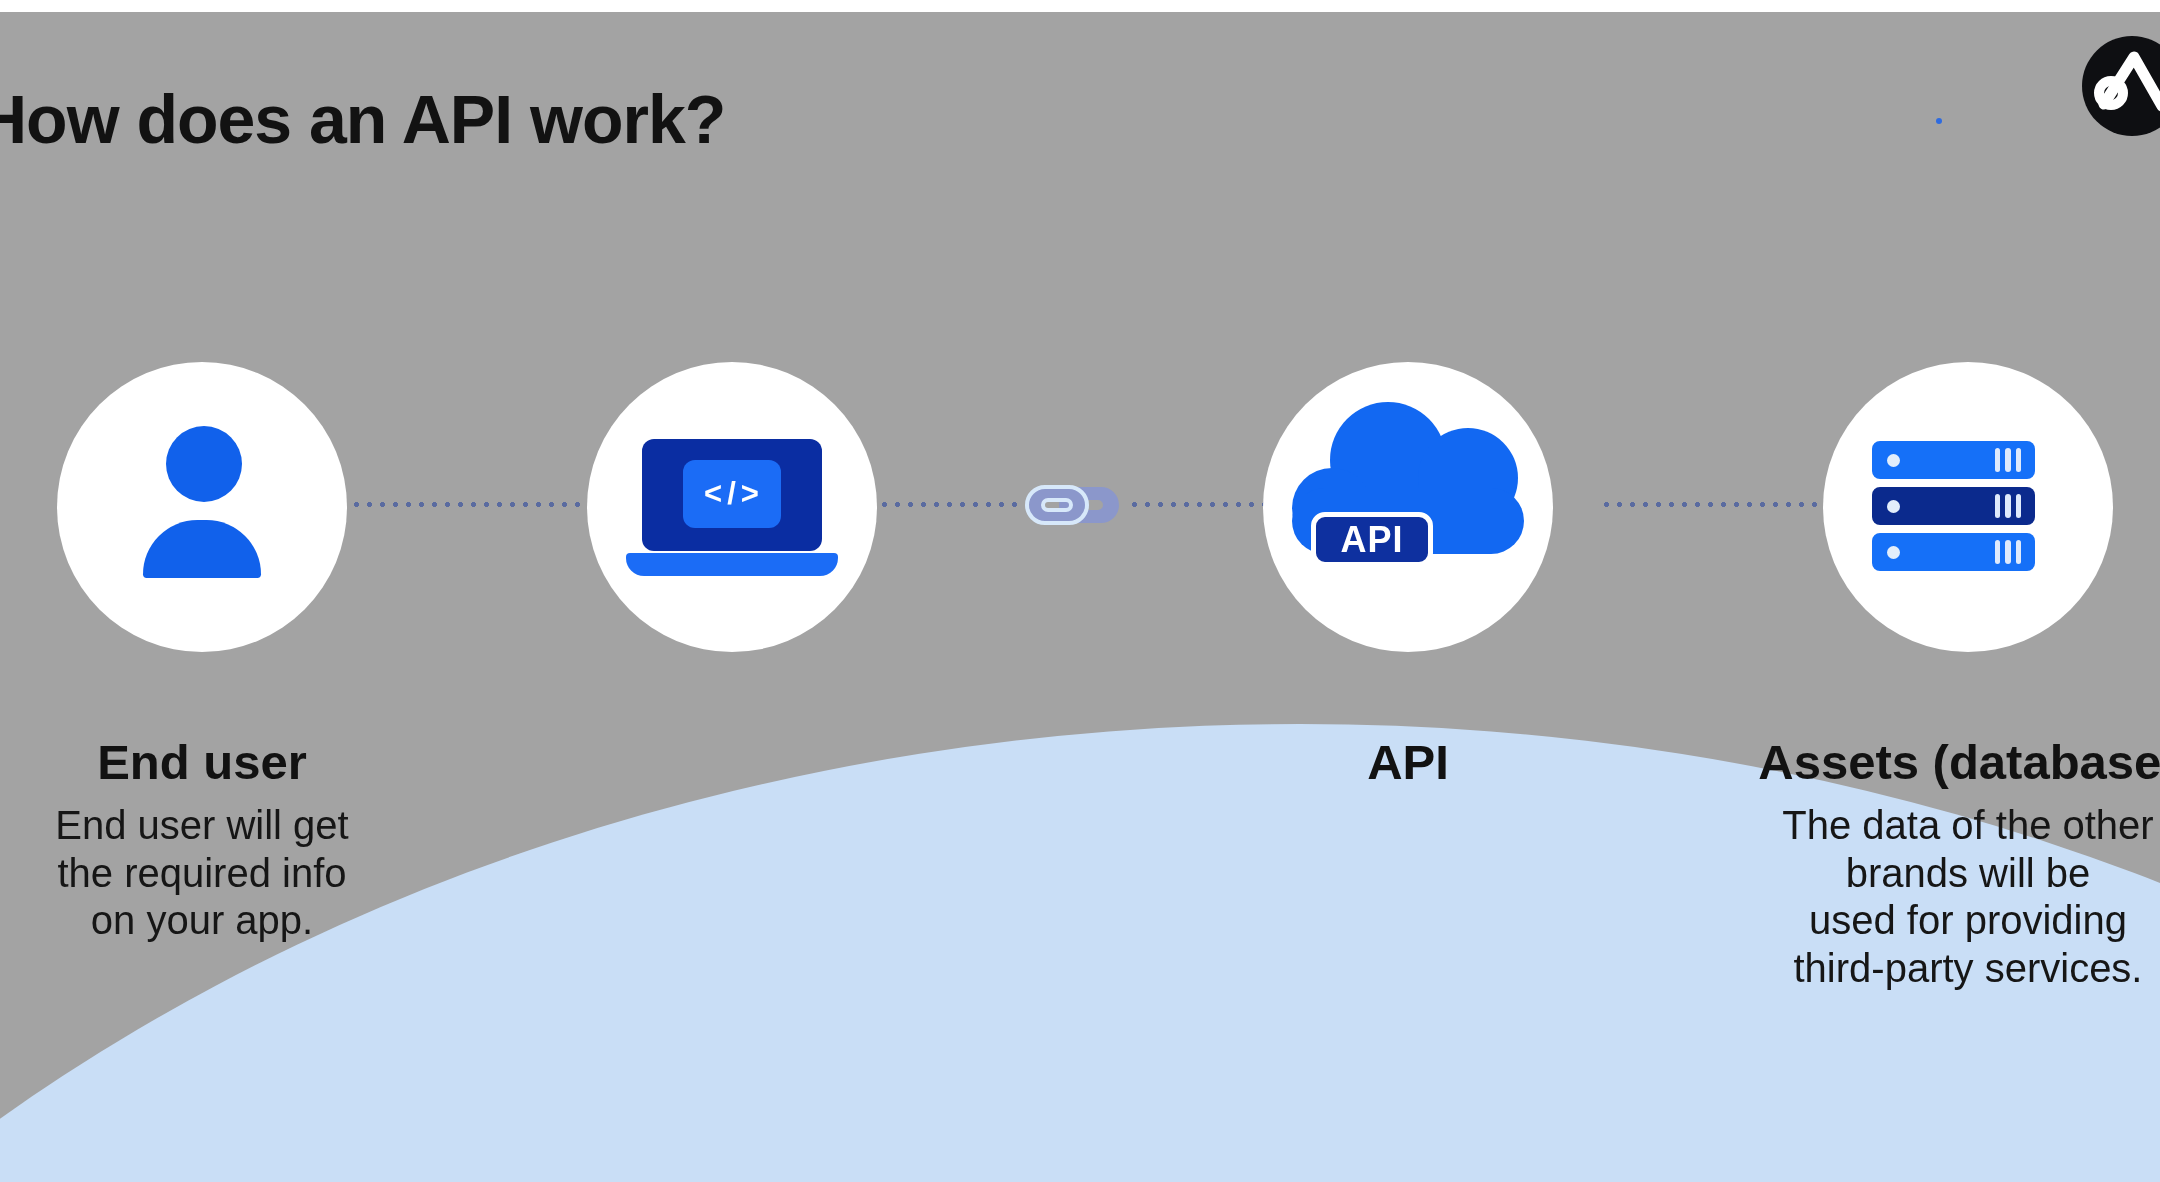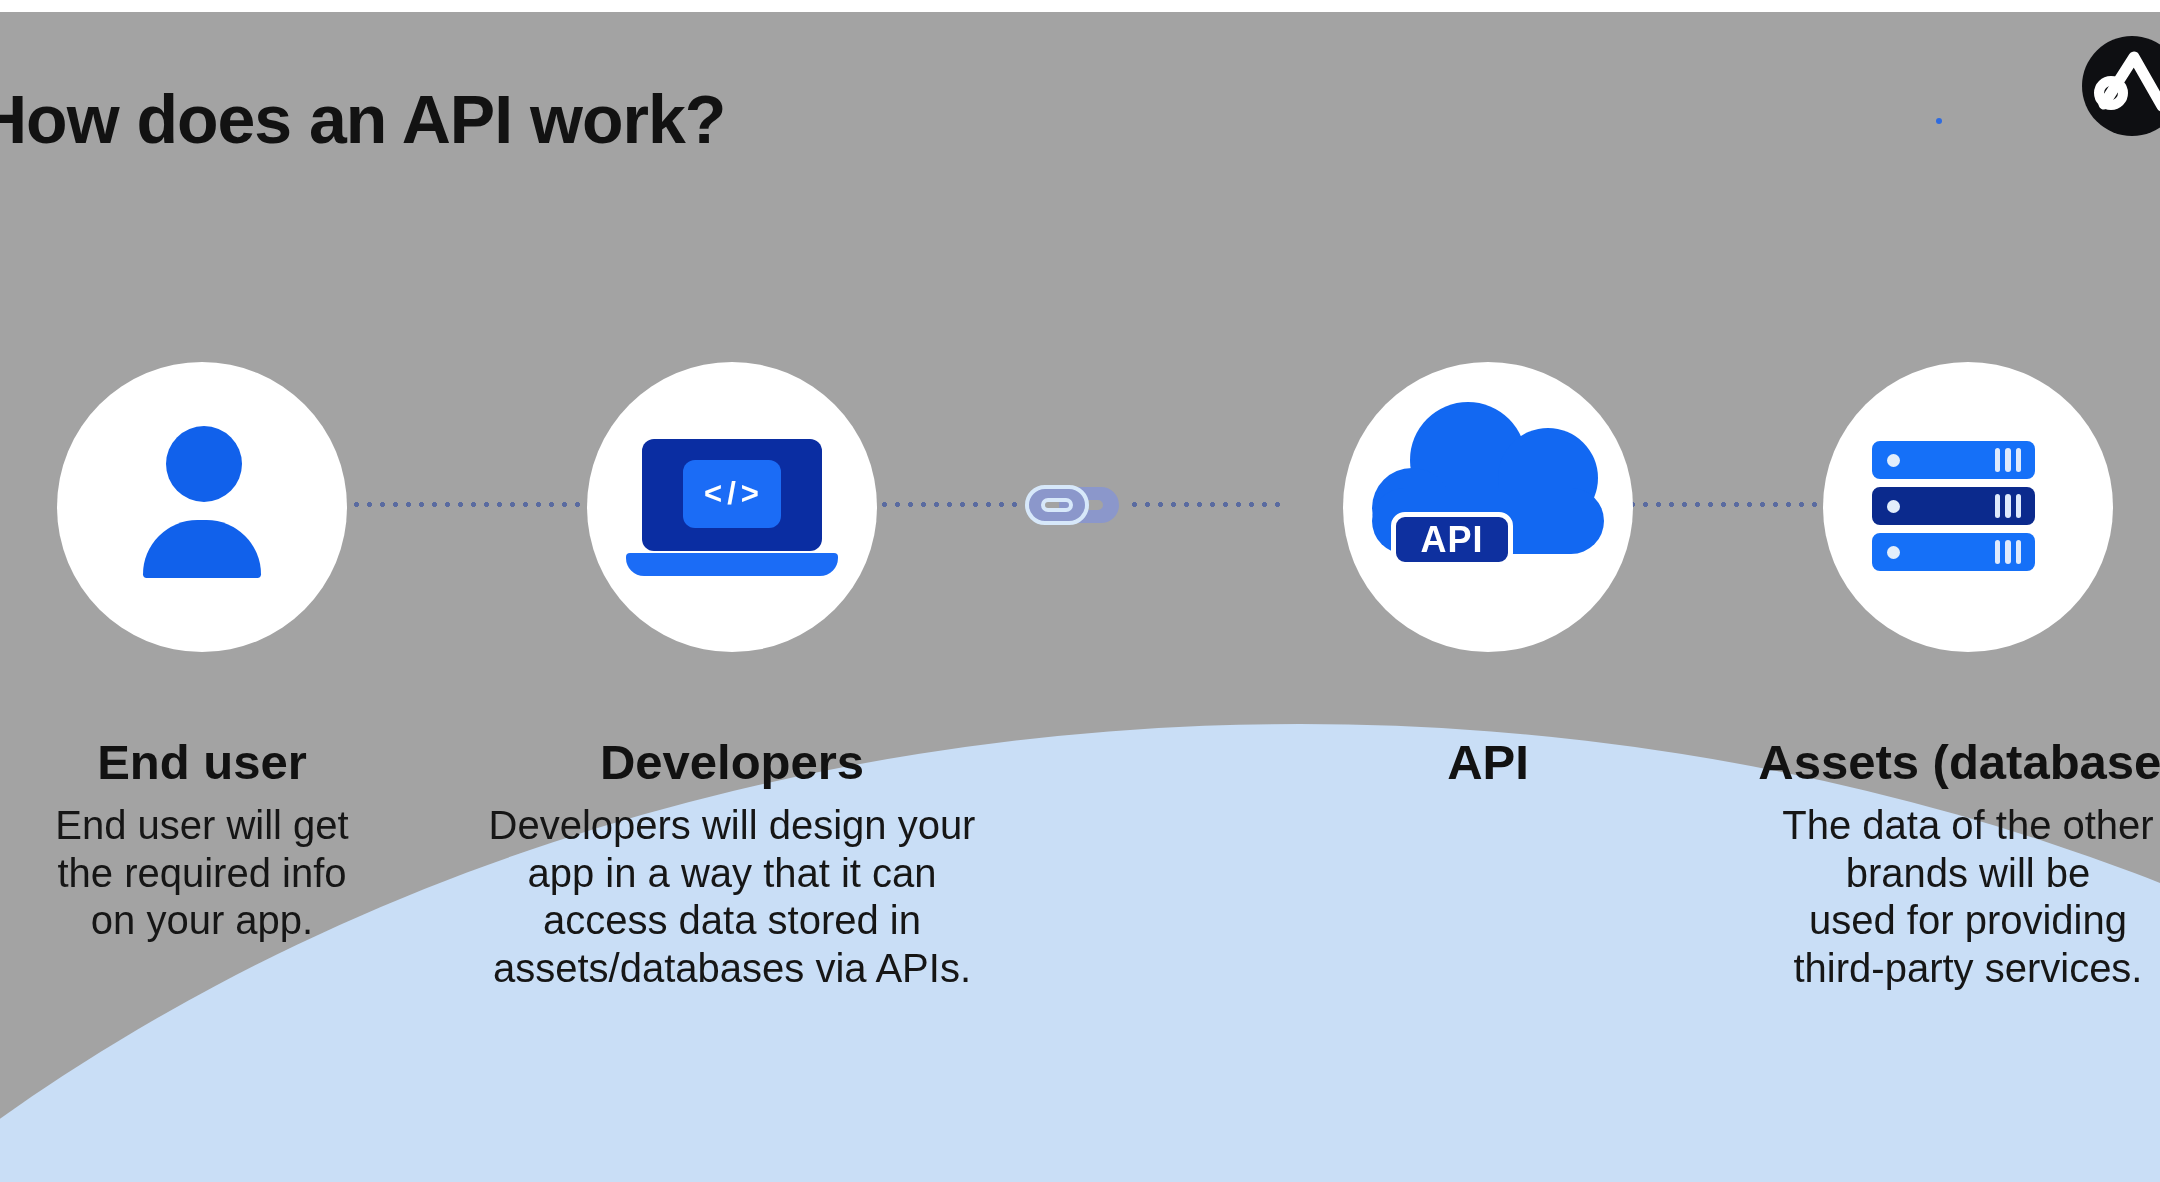--- a/index.html
+++ b/index.html
@@ -59,21 +59,21 @@
     position:absolute;left:1025px;top:461px;
     width:96px;height:64px;
   }
   
   .col{
     position:absolute;top:350px;
     width:600px;height:660px;
   }
   .col-1{left:-98px;}   
   .col-2{left:432px;}   
-  .col-3{left:1188px;}  
+  .col-3{left:1108px;}  
   .col-4{left:1668px;}  
   .big-circle{
     position:absolute;left:155px;top:0;
     width:290px;height:290px;
     border-radius:50%;
     background:#ffffff;
   }
   .step-label{
     position:absolute;left:0;top:372px;
     margin:0;width:600px;
@@ -210,25 +210,20 @@
     <div class="big-circle">
       <div>
         <div class="laptop-body">
           <div class="laptop-screen">
             <span class="code-glyph">&lt;/&gt;</span>
           </div>
         </div>
         <div class="laptop-base"></div>
       </div>
     </div>
-    <h2 class="step-label">Developers</h2>
-    <p class="step-desc">Developers will design your
-app in a way that it can
-access data stored in
-assets/databases via APIs.</p>
   </div>
 
   <div class="col col-3">
     <div class="big-circle">
       <svg class="cloud-svg" width="240" height="160" viewBox="0 0 240 160">
         <g fill="#1268f2">
           <circle cx="100" cy="60" r="58"></circle>
           <circle cx="180" cy="78" r="50"></circle>
           <circle cx="44" cy="108" r="40"></circle>
           <rect x="4" y="88" width="232" height="66" rx="33"></rect>

